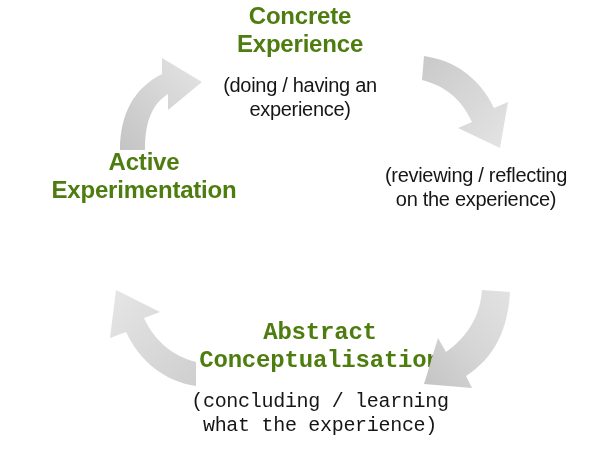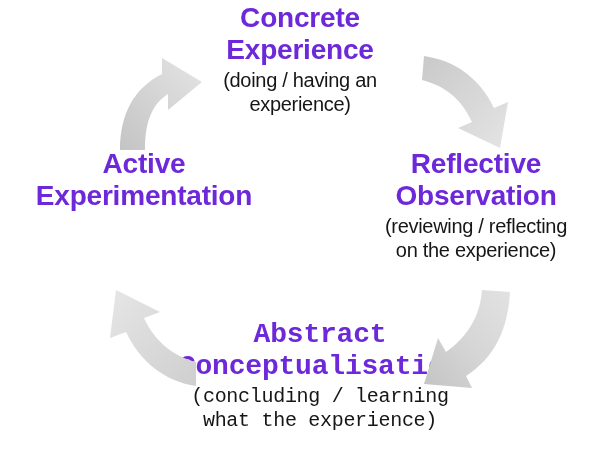--- a/index.html
+++ b/index.html
@@ -15,34 +15,34 @@
     overflow: hidden;
     font-family: "Liberation Sans", sans-serif;
     color: #000000;
   }
   .stage {
     position: absolute;
     text-align: center;
   }
   .stage-title {
     font-weight: bold;
-    font-size: 28px;
+    font-size: 24px;
     line-height: 1.16;
     letter-spacing: -0.2px;
-    color: #6d28d9;
+    color: #4d7c0f;
     white-space: pre-line;
   }
   .stage-desc {
     font-weight: normal;
     font-size: 20px;
     line-height: 1.20;
     letter-spacing: -0.3px;
     color: #161616;
     white-space: pre-line;
-    margin-top: 1px;
+    margin-top: 15px;
   }
 
   
   #stage-concrete-experience {
     left: 160px; top: 2px; width: 280px;
   }
   #stage-reflective-observation {
     left: 352px; top: 148px; width: 248px;
   }
   #stage-abstract-conceptualisation {
@@ -68,22 +68,20 @@
 <div id="canvas">
 
   <div class="stage" id="stage-concrete-experience">
     <div class="stage-title">Concrete
 Experience</div>
     <div class="stage-desc">(doing / having an
 experience)</div>
   </div>
 
   <div class="stage" id="stage-reflective-observation">
-    <div class="stage-title">Reflective
-Observation</div>
     <div class="stage-desc">(reviewing / reflecting
 on the experience)</div>
   </div>
 
   <div class="stage" id="stage-abstract-conceptualisation">
     <div class="stage-title">Abstract
 Conceptualisation</div>
     <div class="stage-desc">(concluding / learning
 what the experience)</div>
   </div>

